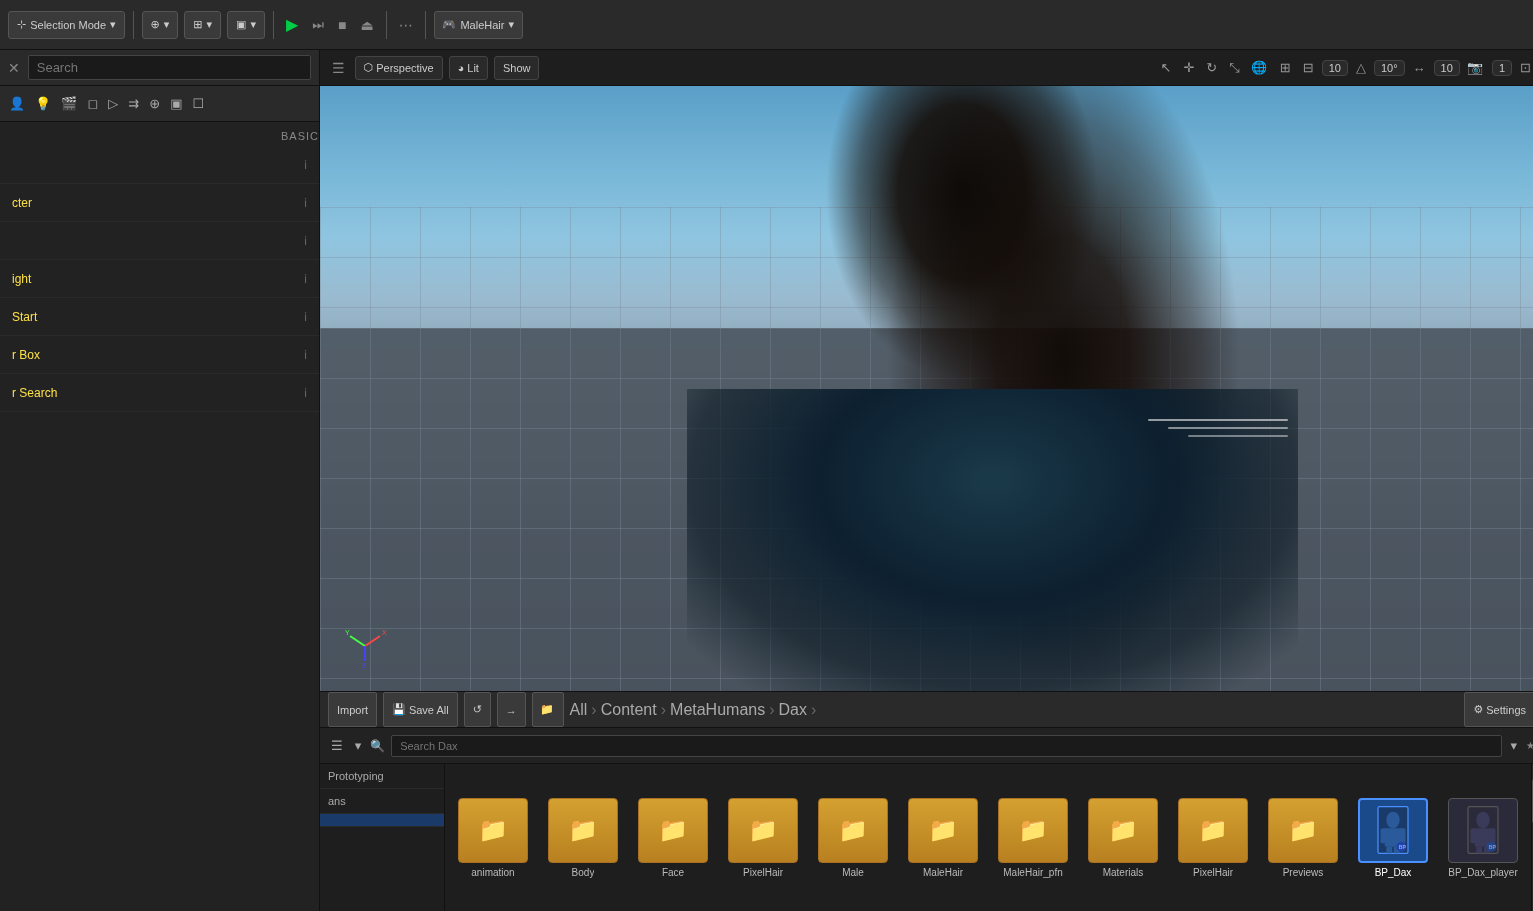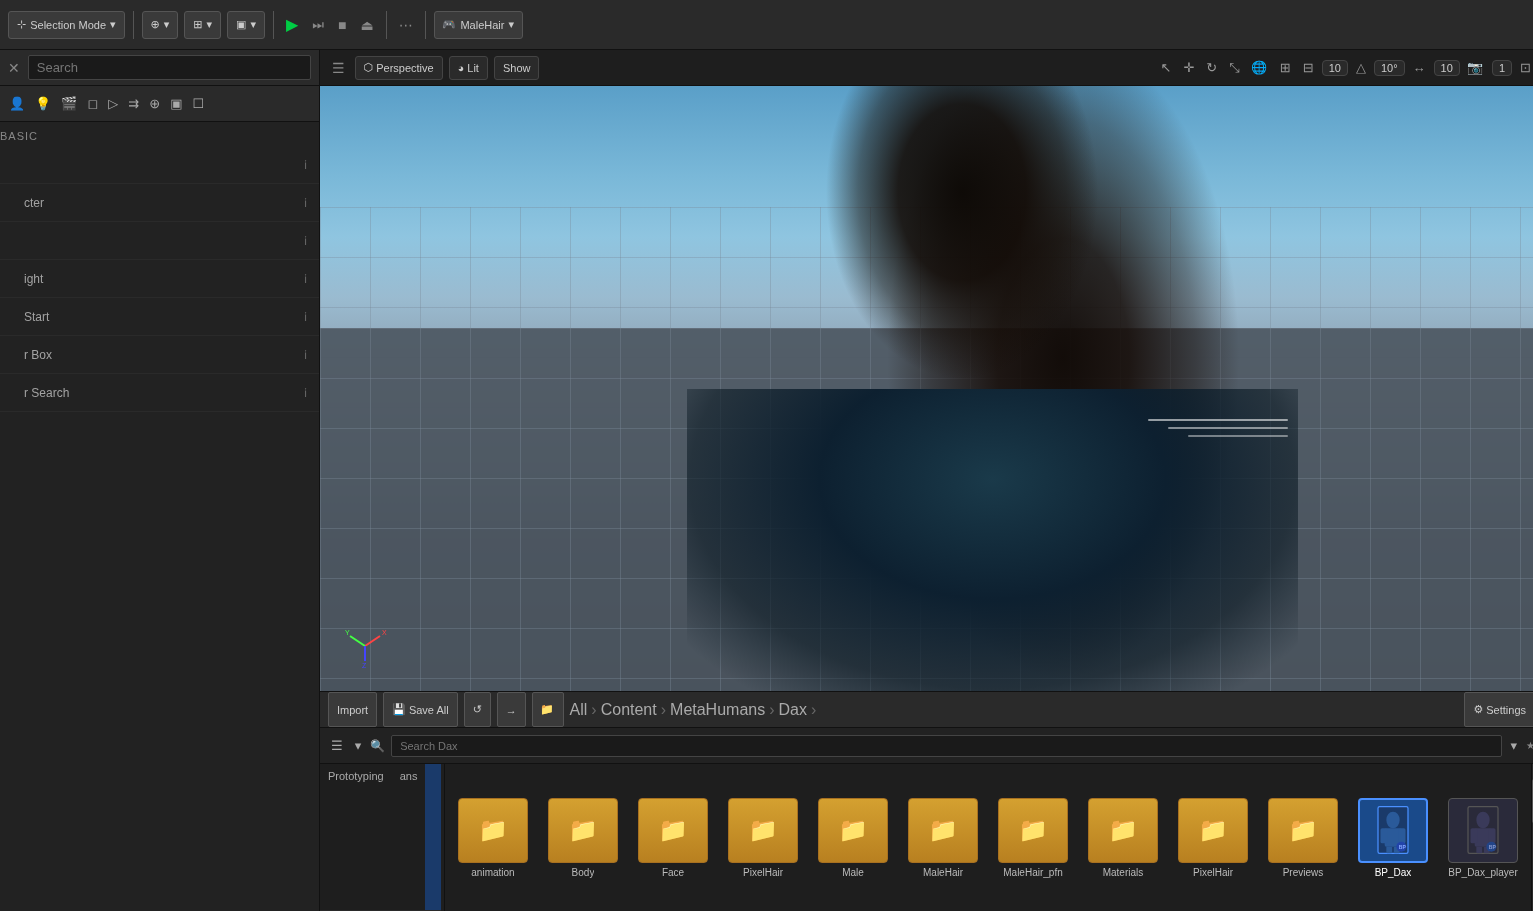--- a/index.html
+++ b/index.html
@@ -119,42 +119,41 @@
       background: none;
       border: none;
       color: #aaa;
       cursor: pointer;
       font-size: 13px;
       padding: 2px 3px;
       border-radius: 2px;
     }
     .icon-btn.active { color: #4a9fff; }
     #basic-label {
-      text-align: left;
+      text-align: right;
       padding: 8px 0 4px;
       color: #888;
       font-size: 11px;
       letter-spacing: 1px;
     }
     #items-list {
       flex: 1;
       overflow-y: auto;
     }
     .list-item {
       display: flex;
       align-items: center;
       justify-content: space-between;
       padding: 10px 12px;
       border-bottom: 1px solid #2a2a2a;
       cursor: pointer;
     }
     .list-item-name {
-      color: #a3a3a3;
+      color: #fde047;
       font-size: 12px;
-      margin-left: 12px;
     }
     .info-icon {
       color: #666;
       font-size: 12px;
       cursor: pointer;
     }
 
     
     #center-area {
       flex: 1;
@@ -351,20 +350,21 @@
       white-space: nowrap;
     }
     .asset-label.selected { color: #fff; text-align: right; }
 
     
     #content-left-panel {
       width: 125px;
       background: #1e1e1e;
       border-right: 1px solid #111;
       display: flex;
+      flex-direction: column;
       overflow-y: auto;
     }
     .content-left-item {
       padding: 6px 8px;
       font-size: 11px;
       color: #aaa;
       cursor: pointer;
       border-bottom: 1px solid #2a2a2a;
     }
     .content-left-item.active {

